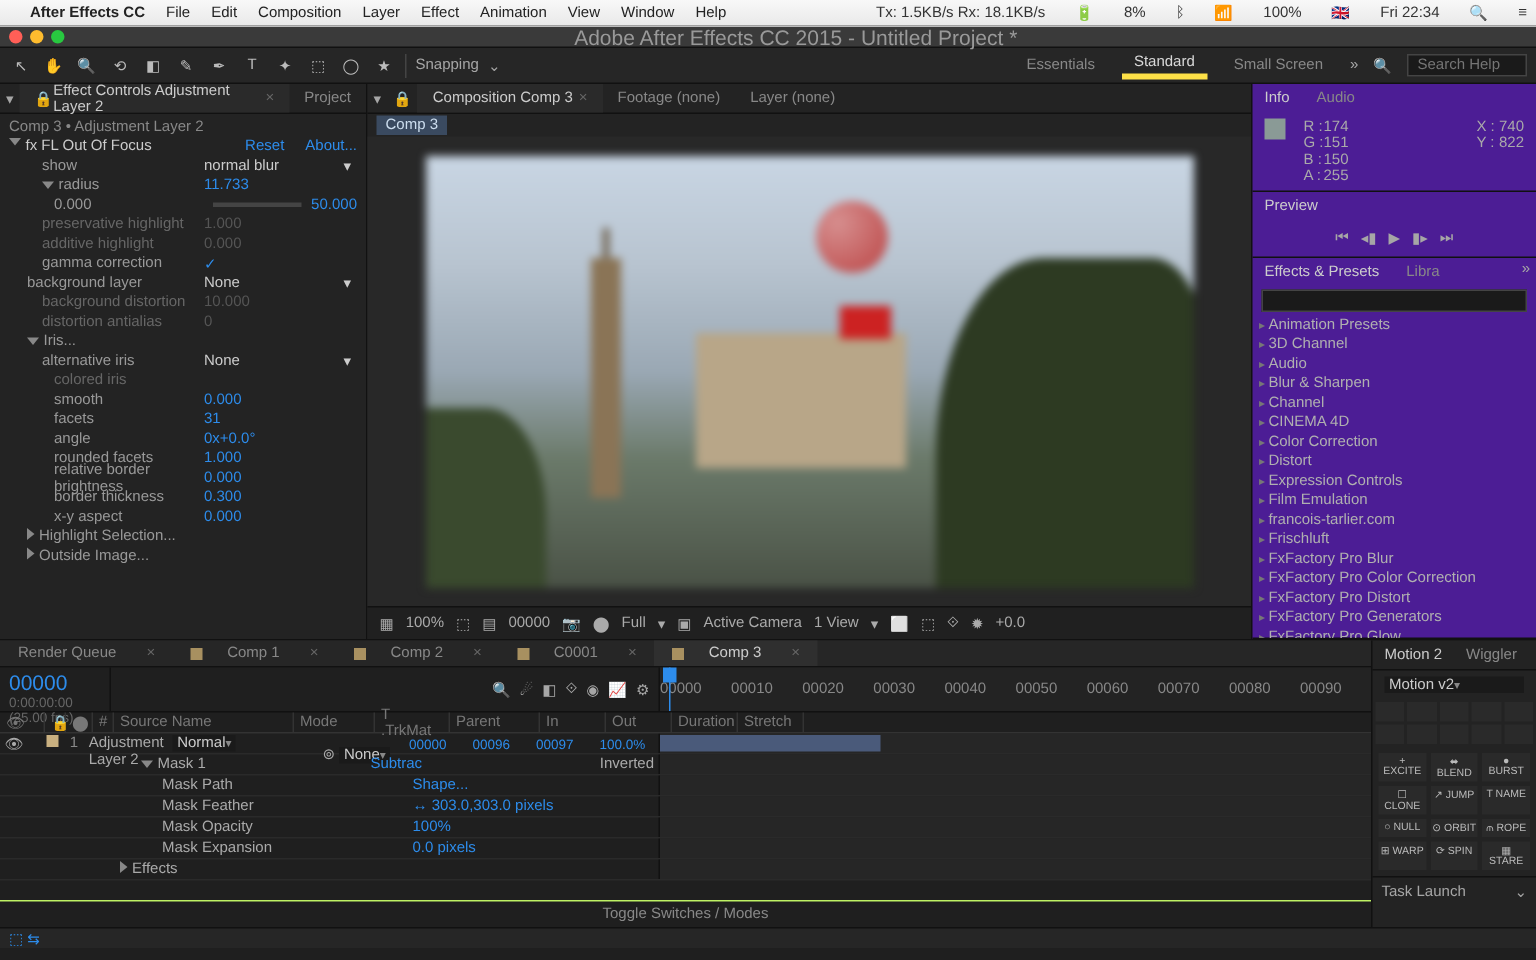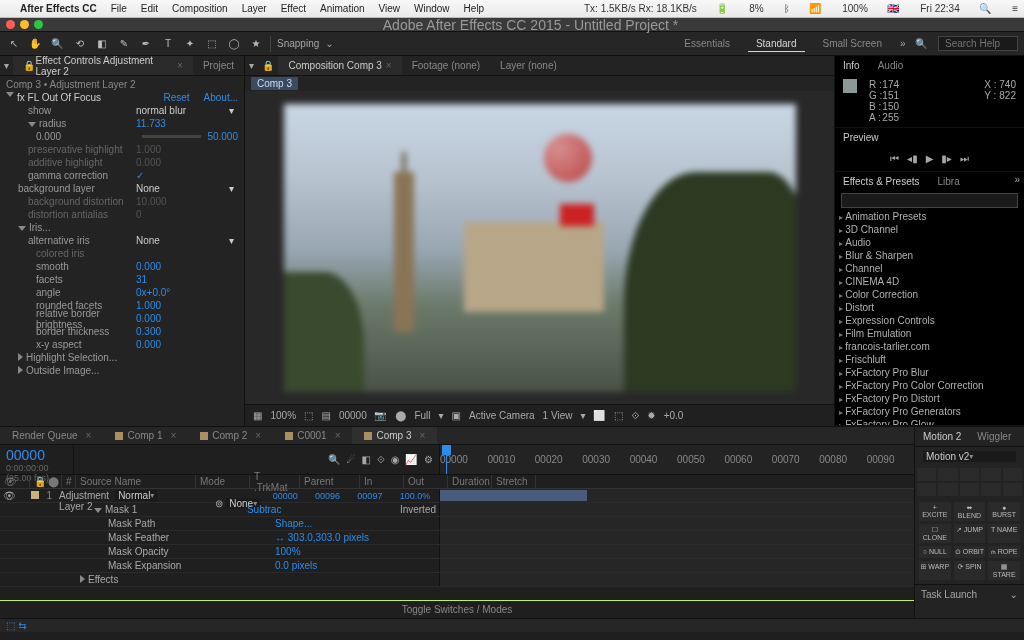--- a/index.html
+++ b/index.html
@@ -12,21 +12,21 @@
 .menubar .right span { font-size:10px; }
 .titlebar { height:14px; background:#3a3a3a; display:flex; align-items:center; padding:0 6px; color:#999; border-bottom:1px solid #111; }
 .titlebar .dots { display:flex; gap:5px; }
 .titlebar .dot { width:9px; height:9px; border-radius:50%; }
 .titlebar .title { flex:1; text-align:center; font-size:14px; }
 .toolbar { height:24px; background:#262626; display:flex; align-items:center; gap:6px; padding:0 6px; border-bottom:1px solid #111; }
 .toolbar .tool { width:16px; height:16px; display:flex; align-items:center; justify-content:center; color:#bbb; cursor:pointer; }
 .toolbar .sep { width:1px; height:16px; background:#444; }
 .toolbar .right { margin-left:auto; display:flex; gap:10px; align-items:center; }
 .workspace-btn { padding:2px 8px; color:#888; cursor:pointer; }
-.workspace-btn.active { color:#d8d8d8; border-bottom:1px solid #fde047; }
+.workspace-btn.active { color:#d8d8d8; border-bottom:4px solid #fde047; }
 .searchbox { background:#1a1a1a; border:1px solid #444; padding:1px 6px; width:80px; color:#888; }
 .mainrow { display:flex; height:370px; }
 .leftpanel { width:245px; background:#232323; border-right:1px solid #111; display:flex; flex-direction:column; }
 .panel-tabs { display:flex; height:20px; border-bottom:1px solid #111; align-items:center; font-size:10px; }
 .panel-tab { padding:0 10px; height:100%; display:flex; align-items:center; cursor:pointer; color:#888; }
 .panel-tab.active { background:#2a2a2a; color:#ccc; }
 .panel-tab .x { margin-left:4px; color:#666; }
 .effcontrols { flex:1; overflow:auto; padding:2px 4px; }
 .ec-header { color:#888; padding:1px 2px; }
 .ec-effect { color:#ccc; padding:1px 2px; display:flex; }
@@ -48,37 +48,37 @@
 .viewer .img { width:512px; height:288px; background:linear-gradient(180deg,#c9d6e4 0%,#b8c4d0 25%,#9aa8b4 50%,#6b7a6a 70%,#4a5246 100%); position:relative; overflow:hidden; filter:blur(3px); }
 .viewer .img .tower { position:absolute; left:110px; bottom:60px; width:20px; height:160px; background:#8a7456; }
 .viewer .img .tower:after { content:""; position:absolute; top:-20px; left:8px; width:4px; height:20px; background:#6a5a44; }
 .viewer .img .balloon { position:absolute; left:260px; top:30px; width:48px; height:48px; border-radius:50%; background:radial-gradient(circle at 30% 30%,#fff6,#0000),#b44; }
 .viewer .img .sign { position:absolute; left:276px; top:100px; width:34px; height:22px; background:#c22; }
 .viewer .img .bldg { position:absolute; left:180px; bottom:80px; width:140px; height:90px; background:#b8a688; }
 .viewer .img .trees { position:absolute; left:340px; bottom:0; width:180px; height:220px; background:#2d3a22; border-radius:40% 20% 0 0/60% 30% 0 0; }
 .viewer .img .trees2 { position:absolute; left:0; bottom:0; width:80px; height:120px; background:#3a4a2e; border-radius:0 50% 0 0/0 60% 0 0; }
 .viewer .controls { height:22px; background:#202020; border-top:1px solid #111; display:flex; align-items:center; gap:8px; padding:0 8px; color:#aaa; }
 .viewer .controls .item { cursor:pointer; }
-.rightpanel { width:190px; background:#000000; border-left:1px solid #111; display:flex; flex-direction:column; }
+.rightpanel { width:190px; background:#4c1d95; border-left:1px solid #111; display:flex; flex-direction:column; }
 .rp-section { border-bottom:1px solid #111; }
 .rp-tabs { display:flex; padding:2px 4px; gap:10px; }
 .rp-tab { padding:2px 4px; cursor:pointer; color:#888; }
 .rp-tab.active { color:#ccc; }
 .rp-body { padding:4px 8px; }
 .info-row { display:flex; justify-content:space-between; color:#aaa; }
 .swatch { width:14px; height:14px; background:#8a9a96; display:inline-block; vertical-align:middle; margin-right:4px; }
 .preview-controls { display:flex; justify-content:center; gap:8px; padding:6px; }
 .preview-controls span { cursor:pointer; }
 .ep-list { max-height:220px; overflow:auto; }
 .ep-item { padding:1px 4px; cursor:pointer; color:#b0b0b0; }
 .ep-item:before { content:"▸ "; color:#777; font-size:8px; }
 .bottomrow { display:flex; height:192px; border-top:1px solid #111; }
 .timeline { flex:1; background:#1f1f1f; display:flex; flex-direction:column; }
 .tl-tabs { height:18px; display:flex; align-items:center; border-bottom:1px solid #111; background:#262626; }
-.tl-tab { padding:0 12px; height:100%; display:flex; align-items:center; gap:4px; cursor:pointer; color:#888; }
+.tl-tab { padding:0 12px; height:100%; display:flex; align-items:center; gap:16px; cursor:pointer; color:#888; }
 .tl-tab.active { background:#2f2f2f; color:#ccc; }
 .tl-tab .sq { width:8px; height:8px; background:#a89060; }
 .tl-header { height:30px; display:flex; border-bottom:1px solid #111; }
 .tl-time { color:#2d8ceb; font-size:14px; font-weight:500; }
 .tl-time-sub { color:#666; font-size:9px; }
 .tl-toolsrow { margin-left:auto; display:flex; gap:6px; align-items:center; padding-right:6px; }
 .tl-ruler { flex:1; background:#232323; position:relative; }
 .tl-ruler .ticks { display:flex; color:#888; font-size:8px; height:100%; align-items:center; }
 .tl-ruler .ticks span { flex:1; }
 .tl-ruler .playhead { position:absolute; left:6px; top:0; bottom:0; width:1px; background:#2d8ceb; }

